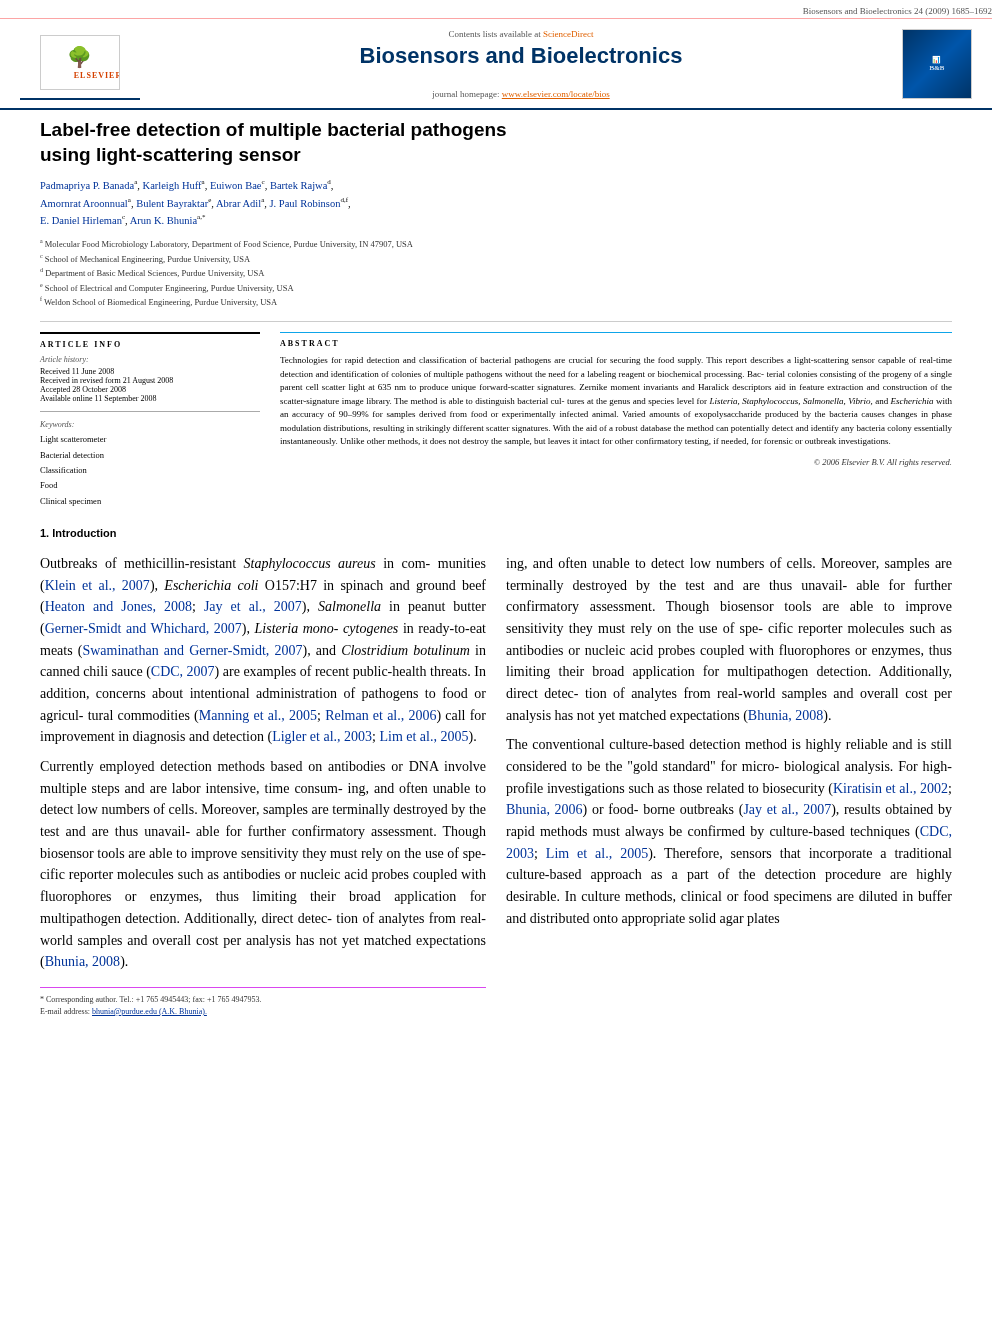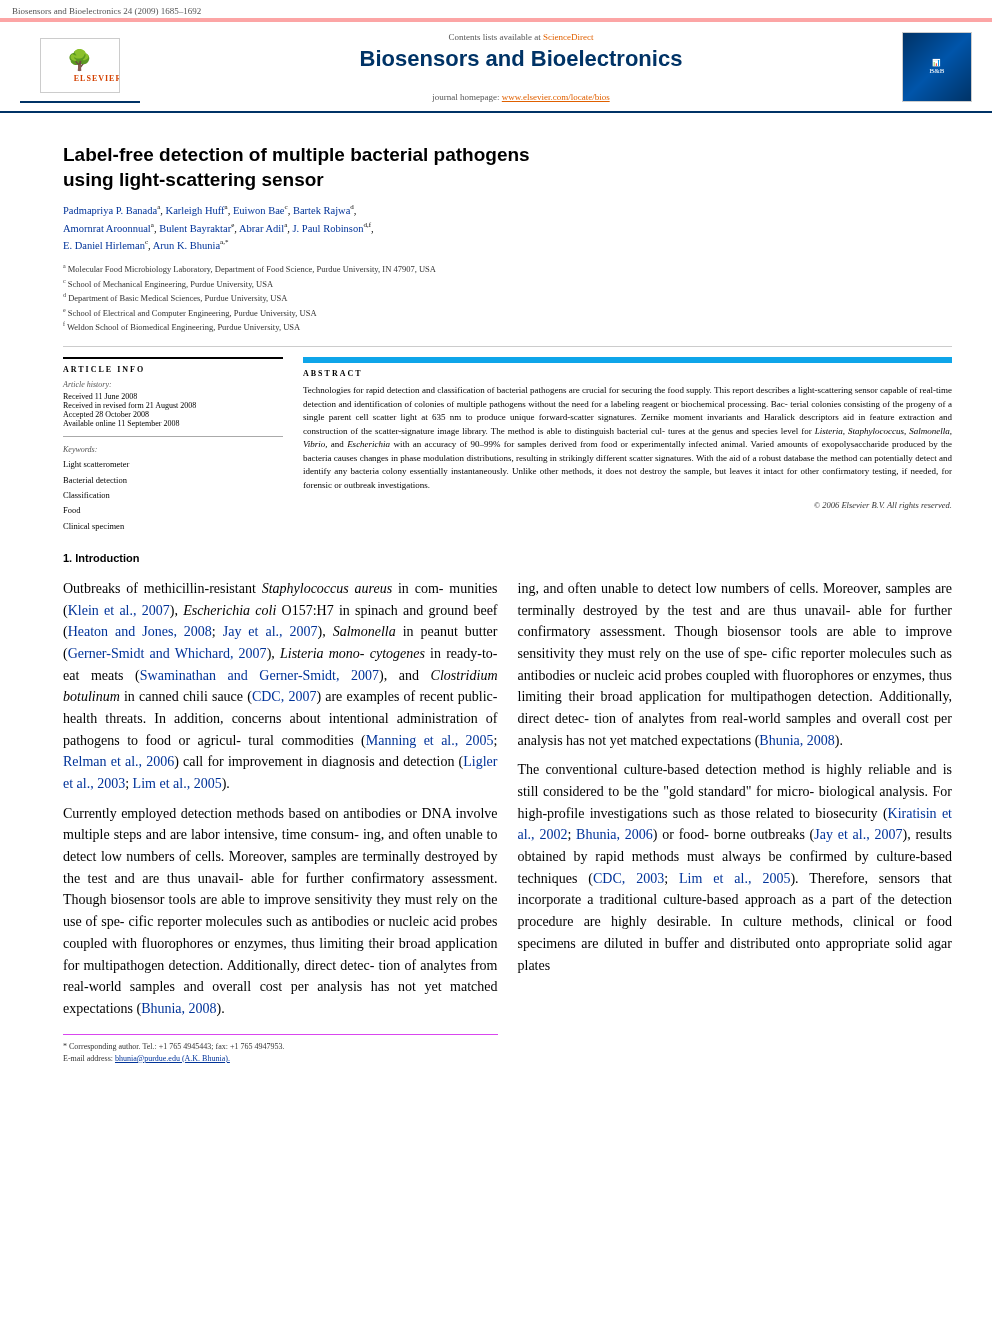--- a/index.html
+++ b/index.html
@@ -7,25 +7,25 @@
       background: #fff;
       font-family: 'Times New Roman', Times, serif;
       font-size: 10px;
       color: #000;
       width: 992px;
       min-height: 1323px;
     }
 
     
     .top-header {
-      text-align: left;
+      text-align: right;
       font-size: 9px;
       color: #555;
       padding: 6px 0 2px 12px;
-      border-bottom: 4px solid #fca5a5;
+      border-bottom: 1px solid #fca5a5;
     }
 
     
     .journal-header {
       display: flex;
       align-items: center;
       justify-content: space-between;
       padding: 8px 20px;
       border-bottom: 2px solid #003366;
     }
@@ -88,22 +88,21 @@
       align-items: center;
       justify-content: center;
       color: white;
       font-size: 7px;
       text-align: center;
       padding: 4px;
     }
 
     
     .article-container {
-      padding: 30px 40px 20px 40px;
-      margin-left: 23px;
+      padding: 8px 40px 20px 40px;
     }
 
     
     .article-title {
       font-size: 19px;
       font-weight: bold;
       color: #000;
       margin-bottom: 10px;
       line-height: 1.3;
       font-family: Arial, sans-serif;
@@ -185,21 +184,21 @@
       border-top: 1px solid #aaa;
       margin: 8px 0;
     }
     .keywords-list {
       font-size: 8.5px;
       line-height: 1.8;
     }
 
     
     .abstract-section {
-      border-top: 6px solid #0ea5e9;
+      border-top: 1px solid #0ea5e9;
       padding-top: 6px;
     }
     .abstract-text {
       font-size: 9px;
       line-height: 1.5;
       text-align: justify;
     }
 
     
     .copyright {

